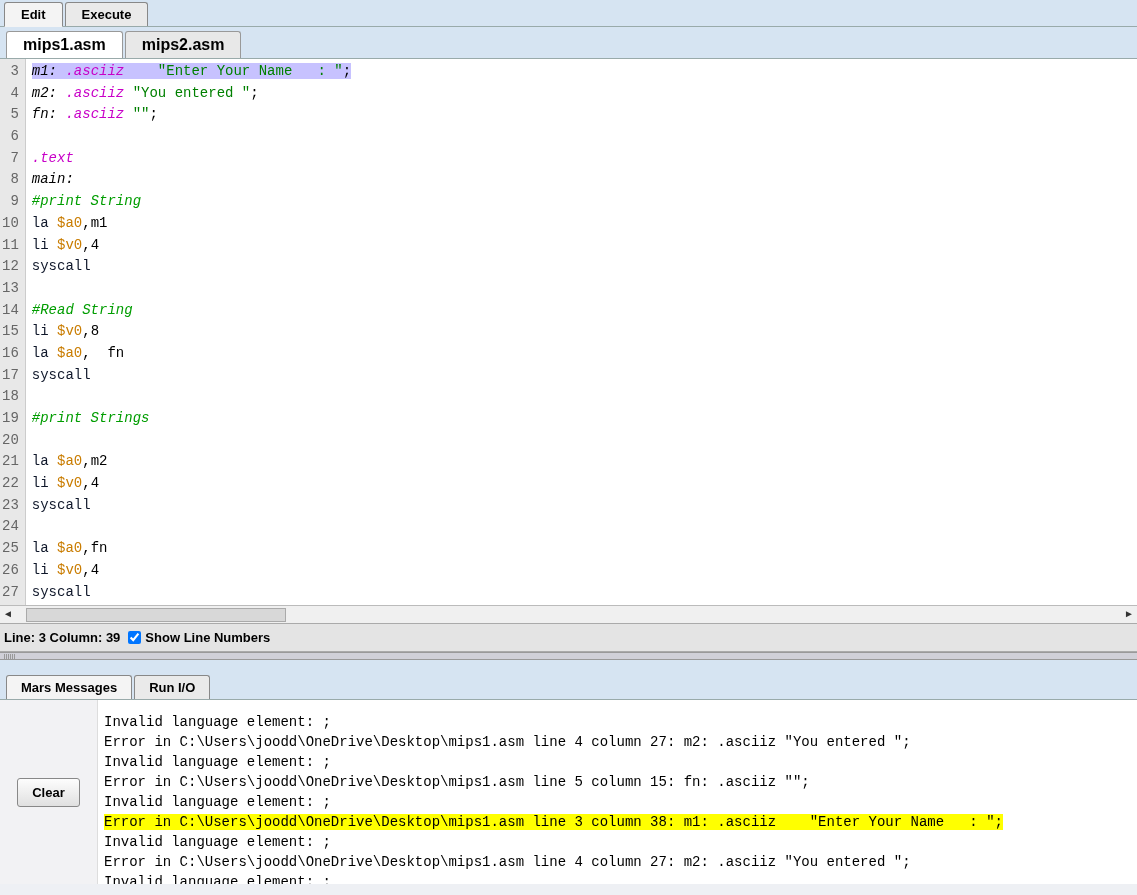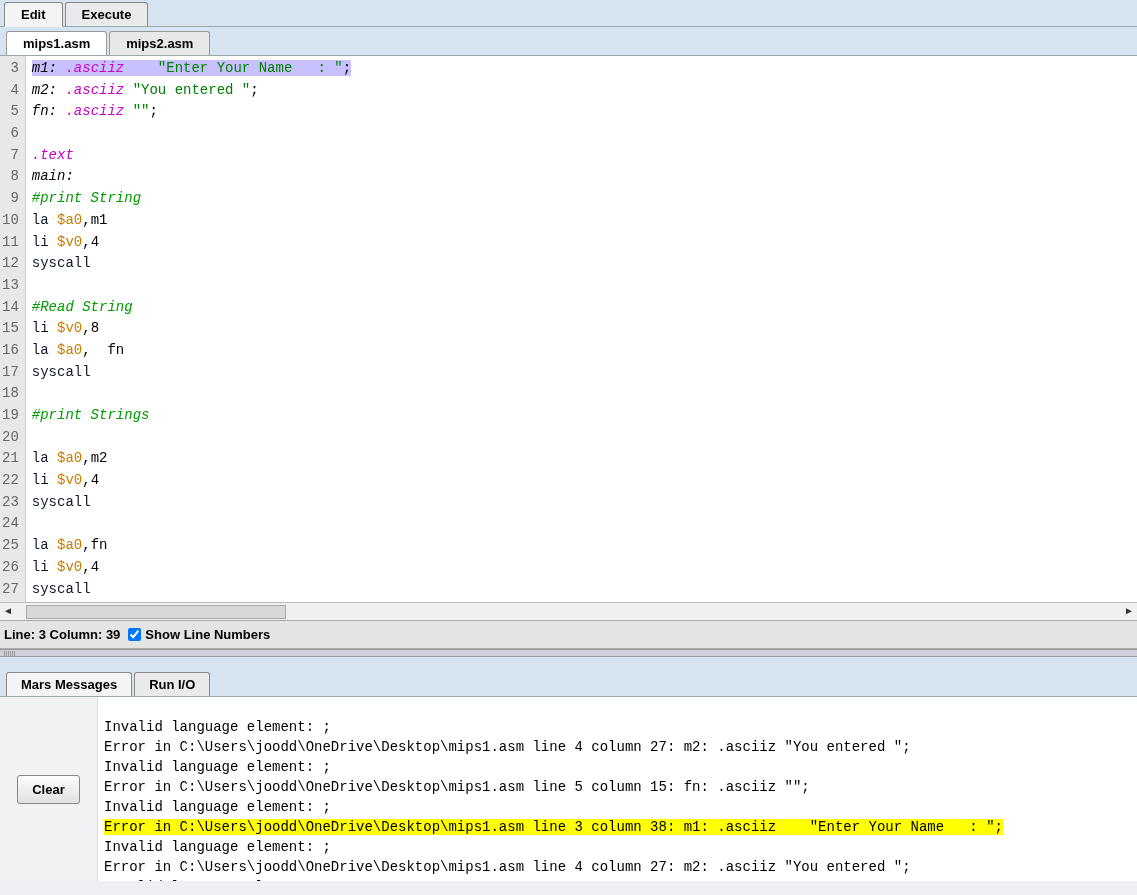--- a/index.html
+++ b/index.html
@@ -1,21 +1,21 @@
 <!DOCTYPE html>
 <html><head>
 <meta charset="utf-8">
 <style>
 * { box-sizing: border-box; margin: 0; padding: 0; }
 html, body { width: 1137px; height: 895px; font-family: Arial, sans-serif; font-size: 12px; overflow: hidden; background: #eef0f4; }
 .top-tabs { display: flex; background: #d6e4f2; border-bottom: 1px solid #9aa; padding: 2px 0 0 4px; }
 .top-tab { padding: 4px 16px; border: 1px solid #888; border-bottom: none; margin-right: 2px; background: #eaeaea; font-weight: bold; font-size: 13px; cursor: pointer; border-radius: 3px 3px 0 0; }
 .top-tab.active { background: #f4f4f4; border-bottom: 1px solid #f4f4f4; margin-bottom: -1px; }
 .file-tabs { display: flex; background: #d6e4f2; border-bottom: 1px solid #9aa; padding: 4px 0 0 6px; }
-.file-tab { padding: 4px 16px; border: 1px solid #999; border-bottom: none; margin-right: 2px; background: #e8e8e8; font-weight: bold; font-size: 13px; cursor: pointer; border-radius: 3px 3px 0 0; }
+.file-tab { padding: 4px 16px; border: 1px solid #999; border-bottom: none; margin-right: 2px; background: #e8e8e8; font-weight: bold; font-size: 16px; cursor: pointer; border-radius: 3px 3px 0 0; }
 .file-tab.active { background: #fff; }
 .editor { display: flex; height: 546px; background: #fff; font-family: "Courier New", monospace; font-size: 14px; overflow: hidden; }
 .gutter { background: #e8e8e8; color: #666; text-align: right; padding: 2px 6px 2px 2px; user-select: none; border-right: 1px solid #ccc; }
 .gutter div { height: 21.7px; line-height: 21.7px; }
 .code { flex: 1; padding: 2px 0 2px 6px; white-space: pre; }
 .code-line { height: 21.7px; line-height: 21.7px; }
 .hl-sel { background: #c7c2ff; }
 .c-dir { color: #c800c8; font-style: italic; }
 .c-str { color: #008000; }
 .c-lbl { color: #000; font-style: italic; }
@@ -31,21 +31,21 @@
 .statusbar { background: #e4e4e4; border-top: 1px solid #aaa; border-bottom: 1px solid #aaa; padding: 6px 4px; display: flex; align-items: center; font-weight: bold; font-size: 13px; }
 .statusbar input[type=checkbox] { margin: 0 4px 0 8px; }
 .splitter { height: 8px; background: #d0d0d8; border-top: 1px solid #999; border-bottom: 1px solid #999; cursor: row-resize; position: relative; }
 .splitter-grip { position: absolute; left: 4px; top: 1px; width: 12px; height: 5px; background: repeating-linear-gradient(90deg,#999,#999 1px,transparent 1px,transparent 2px); }
 .msg-tabs { display: flex; background: #d6e4f2; padding: 15px 0 0 6px; border-bottom: 1px solid #9aa; }
 .msg-tab { padding: 4px 14px; border: 1px solid #888; border-bottom: none; margin-right: 2px; background: #eaeaea; font-weight: bold; font-size: 13px; cursor: pointer; border-radius: 3px 3px 0 0; }
 .msg-tab.active { background: #f4f4f4; }
 .msg-panel { display: flex; height: 184px; background: #fff; }
 .msg-left { width: 98px; display: flex; align-items: center; justify-content: center; background: #f2f2f4; border-right: 1px solid #ddd; }
 .clear-btn { padding: 6px 14px; border: 1px solid #888; background: linear-gradient(#fdfdfd,#e0e0e0); font-weight: bold; font-size: 13px; cursor: pointer; border-radius: 3px; }
-.msg-text { flex: 1; padding: 20px 6px; font-family: "Courier New", monospace; font-size: 14px; overflow: auto; }
+.msg-text { flex: 1; padding: 12px 6px; font-family: "Courier New", monospace; font-size: 14px; overflow: auto; }
 .msg-text div { line-height: 20px; white-space: pre; }
 .msg-hl { background: #ffff00; }
 </style>
 </head>
 <body>
 
 <div class="top-tabs">
   <div class="top-tab active">Edit</div>
   <div class="top-tab">Execute</div>
 </div>

